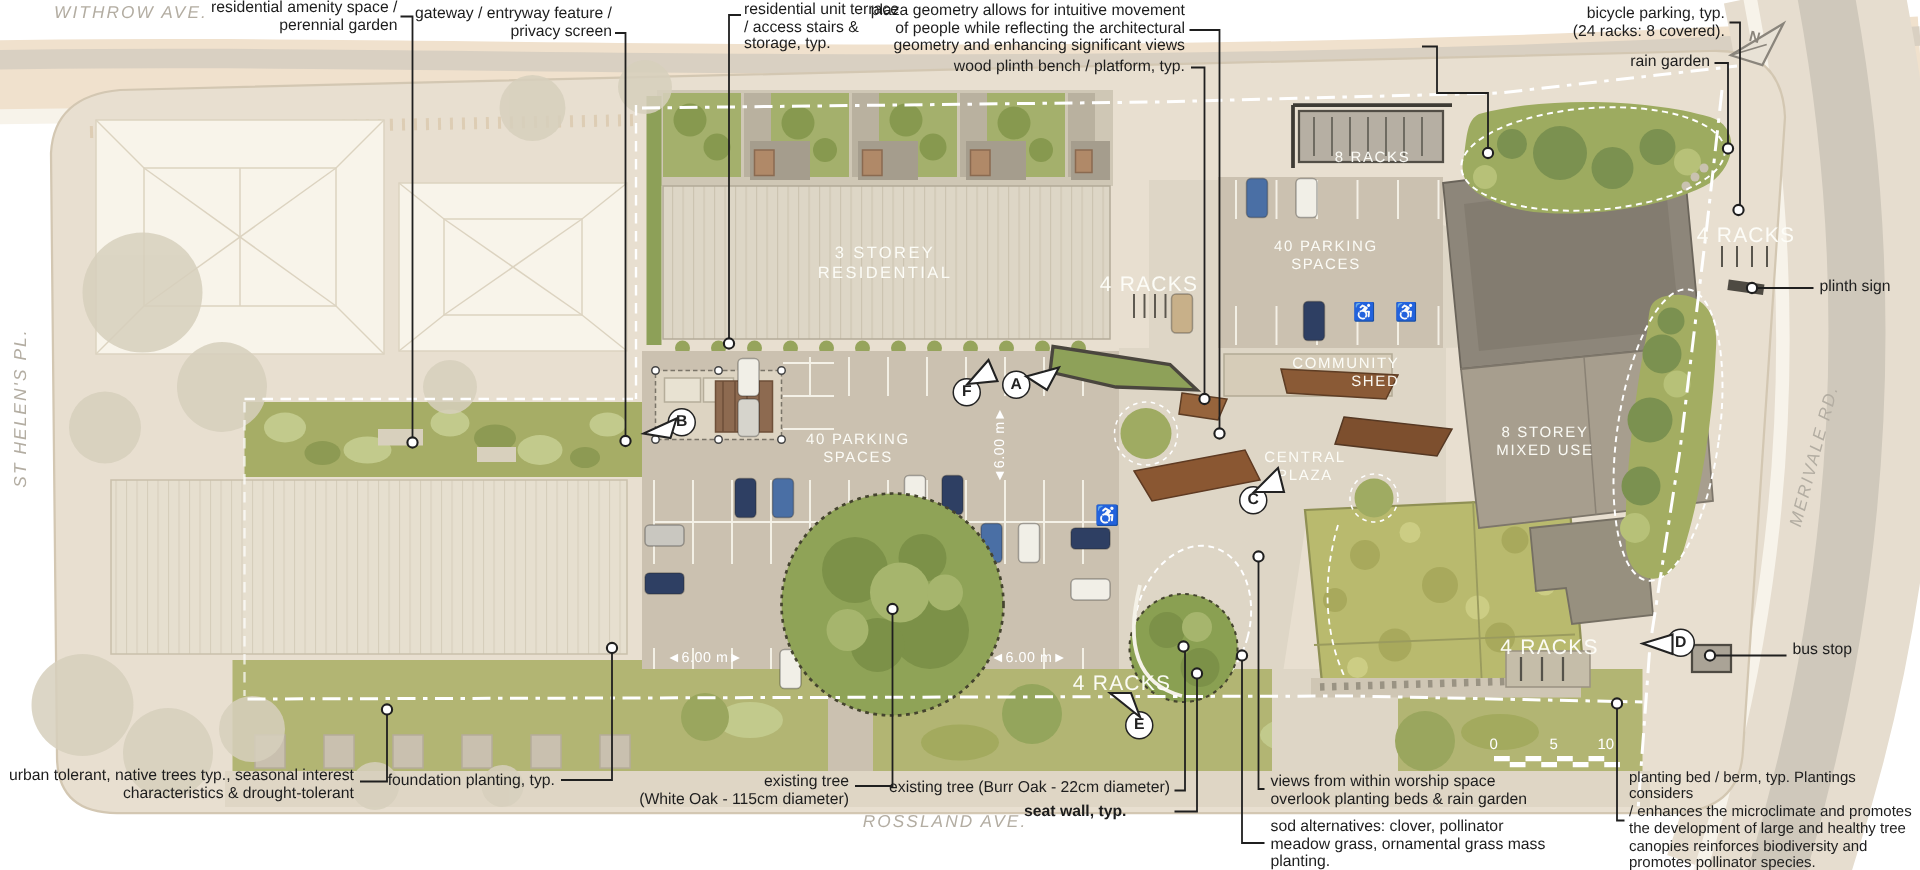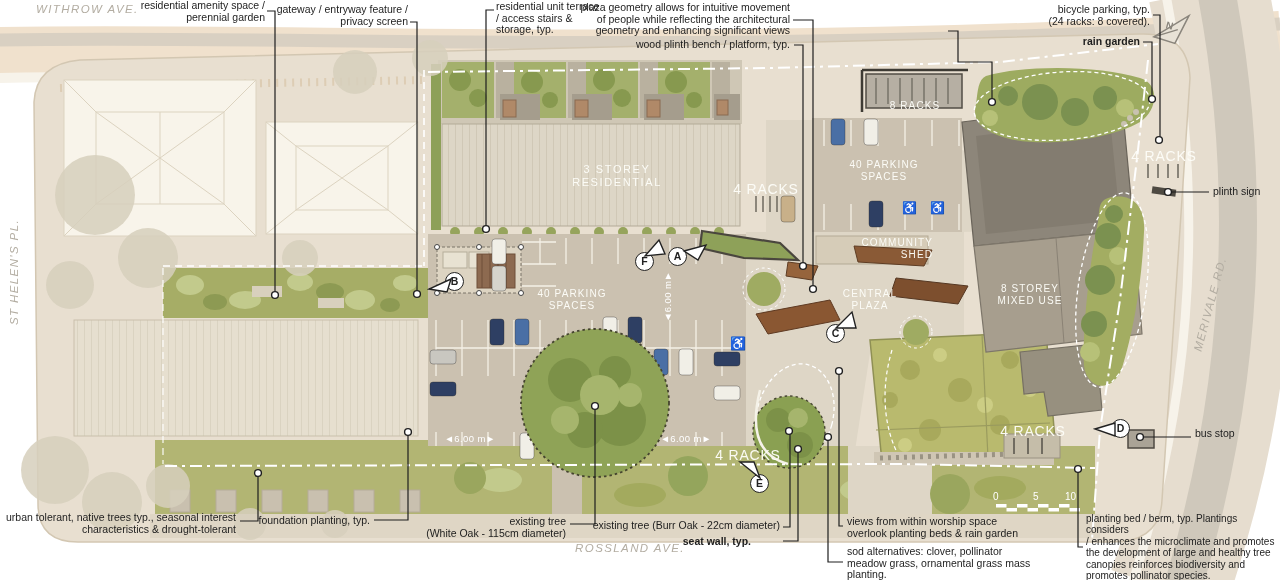--- a/index.html
+++ b/index.html
@@ -3,21 +3,21 @@
 <meta charset="utf-8">
 <style>
   html,body{margin:0;padding:0;background:#fff;}
   #stage{position:relative;width:1280px;height:580px;overflow:hidden;background:var(--page,#ffffff);
          font-family:"Liberation Sans",sans-serif;}
   #plan-svg{position:absolute;left:0;top:0;}
   .ann{position:absolute;font-size:10.5px;line-height:11.6px;color:#1d1d1d;white-space:pre-line;}
   .ar{text-align:right;}
   .plabel{position:absolute;font-size:10px;line-height:12px;color:rgba(253,253,248,.97);
           letter-spacing:1.1px;text-align:center;white-space:pre-line;}
-  .plabel.big{font-size:11px;line-height:13px;letter-spacing:1.6px;padding-left:27px;}
+  .plabel.big{font-size:11px;line-height:13px;letter-spacing:1.6px;}
   .plabel.small{font-size:14px;letter-spacing:.8px;}
   .street{position:absolute;font-style:italic;font-size:11.5px;color:var(--street-text,#b3ada2);
           letter-spacing:1.4px;white-space:nowrap;}
   .dim{position:absolute;font-size:9.5px;color:#fff;letter-spacing:.4px;text-align:center;width:68px;}
   .scalenum{position:absolute;font-size:10px;color:#fff;}
   .marker{position:absolute;width:20px;height:20px;}
   .mletter{display:block;width:17px;height:17px;border:1.7px solid #222;border-radius:50%;background:#fff;
            color:#222;font-size:10.5px;font-weight:bold;text-align:center;line-height:17px;}
   .mflag{position:absolute;}
   .north{position:absolute;font-size:10px;font-weight:bold;color:#8a857c;transform:rotate(14deg);}
@@ -477,21 +477,21 @@
 privacy screen</div>
 <div class="ann" style="left:496px;top:1px;width:140px;">residential unit terrace
 / access stairs &amp;
 storage, typ.</div>
 <div class="ann ar" style="left:520px;top:2px;width:270px;">plaza geometry allows for intuitive movement
 of people while reflecting the architectural
 geometry and enhancing significant views</div>
 <div class="ann ar" style="left:590px;top:39px;width:200px;">wood plinth bench / platform, typ.</div>
 <div class="ann ar" style="left:950px;top:4px;width:200px;">bicycle parking, typ.
 (24 racks: 8 covered).</div>
-<div class="ann ar" style="left:1040px;top:36px;width:100px;font-weight:bold;">rain garden</div>
+<div class="ann ar" style="left:1040px;top:36px;width:100px;">rain garden</div>
 <div class="ann" style="left:1213px;top:186px;width:64px;">plinth sign</div>
 <div class="ann" style="left:1195px;top:428px;width:60px;">bus stop</div>
 <div class="ann ar" style="left:6px;top:512px;width:230px;">urban tolerant, native trees typ., seasonal interest
 characteristics &amp; drought-tolerant</div>
 <div class="ann ar" style="left:230px;top:515px;width:140px;">foundation planting, typ.</div>
 <div class="ann ar" style="left:406px;top:516px;width:160px;">existing tree
 (White Oak - 115cm diameter)</div>
 <div class="ann ar" style="left:555px;top:520px;width:225px;">existing tree (Burr Oak - 22cm diameter)</div>
 <div class="ann ar" style="left:651px;top:536px;width:100px;font-weight:bold;">seat wall, typ.</div>
 <div class="ann" style="left:847px;top:516px;width:230px;">views from within worship space
@@ -511,21 +511,21 @@
 SPACES</div>
 <div class="plabel" style="left:814px;top:159px;width:140px;">40 PARKING
 SPACES</div>
 <div class="plabel" style="left:865px;top:100px;width:100px;">8 RACKS</div>
 <div class="plabel small" style="left:731px;top:183px;width:70px;">4 RACKS</div>
 <div class="plabel small" style="left:1124px;top:150px;width:80px;">4 RACKS</div>
 <div class="plabel small" style="left:712px;top:449px;width:72px;">4 RACKS</div>
 <div class="plabel small" style="left:997px;top:425px;width:72px;">4 RACKS</div>
 <div class="plabel" style="left:813px;top:237px;width:120px;text-align:right;">COMMUNITY
 SHED</div>
-<div class="plabel" style="left:810px;top:288px;width:120px;">CENTRAL
+<div class="plabel" style="left:810px;top:300px;width:120px;">CENTRAL
 PLAZA</div>
 <div class="plabel" style="left:960px;top:283px;width:140px;">8 STOREY
 MIXED USE</div>
 
 <div class="dim" style="left:436px;top:433px;">
   <span>◄</span><span>6.00 m</span><span>►</span>
 </div>
 <div class="dim" style="left:652px;top:433px;">
   <span>◄</span><span>6.00 m</span><span>►</span>
 </div>

